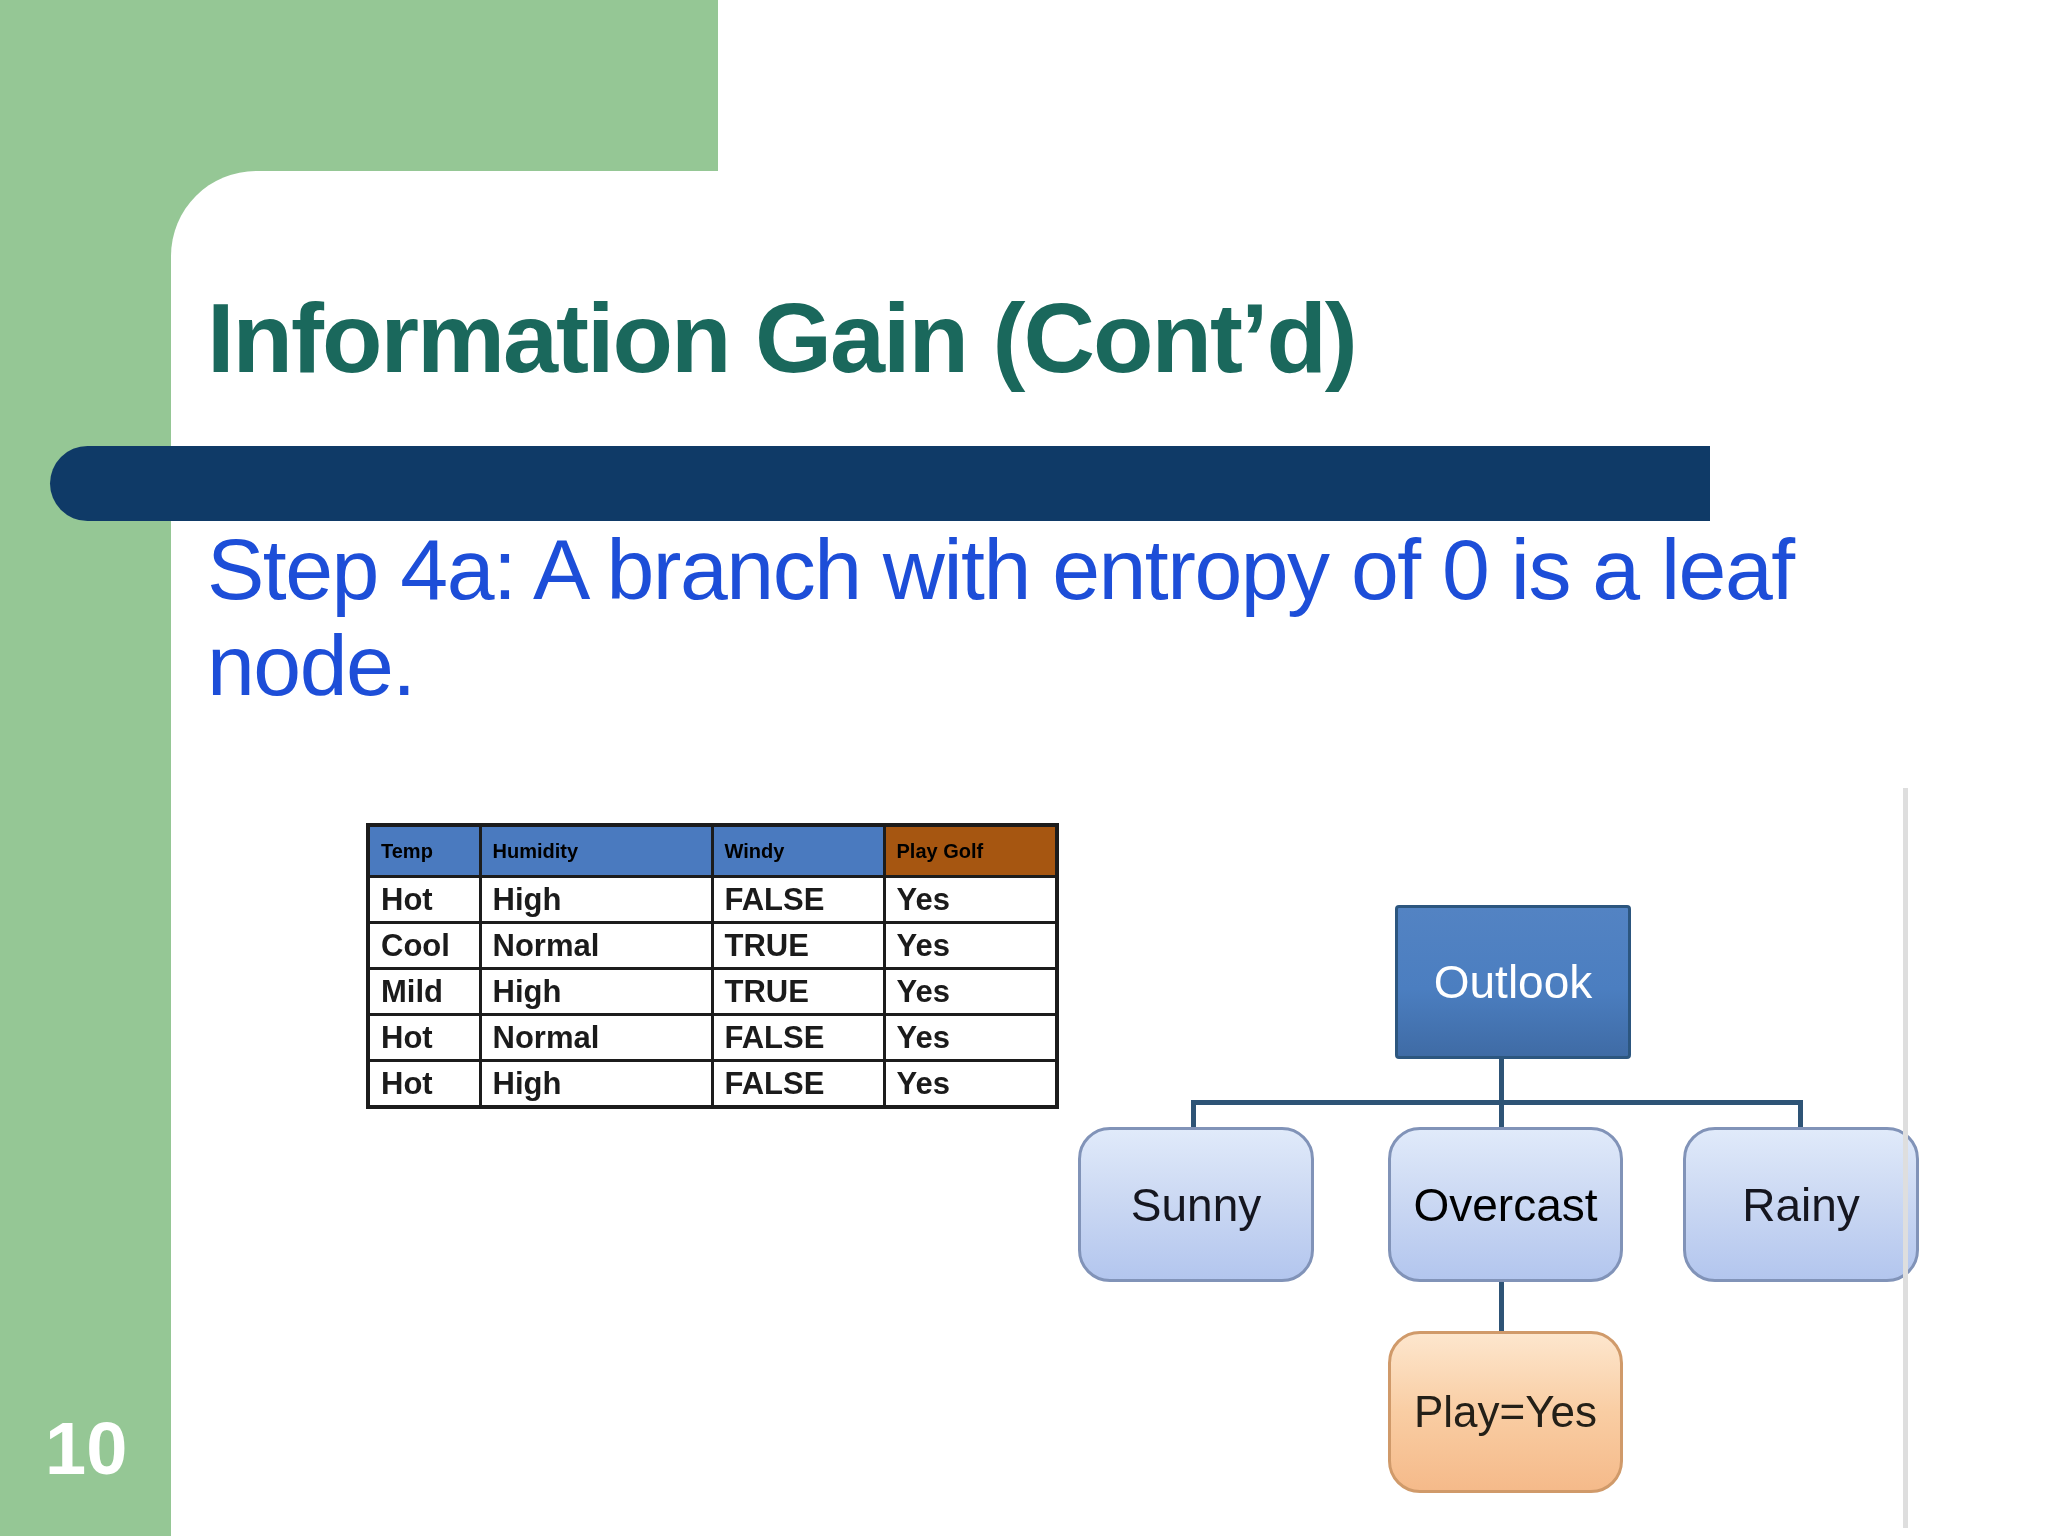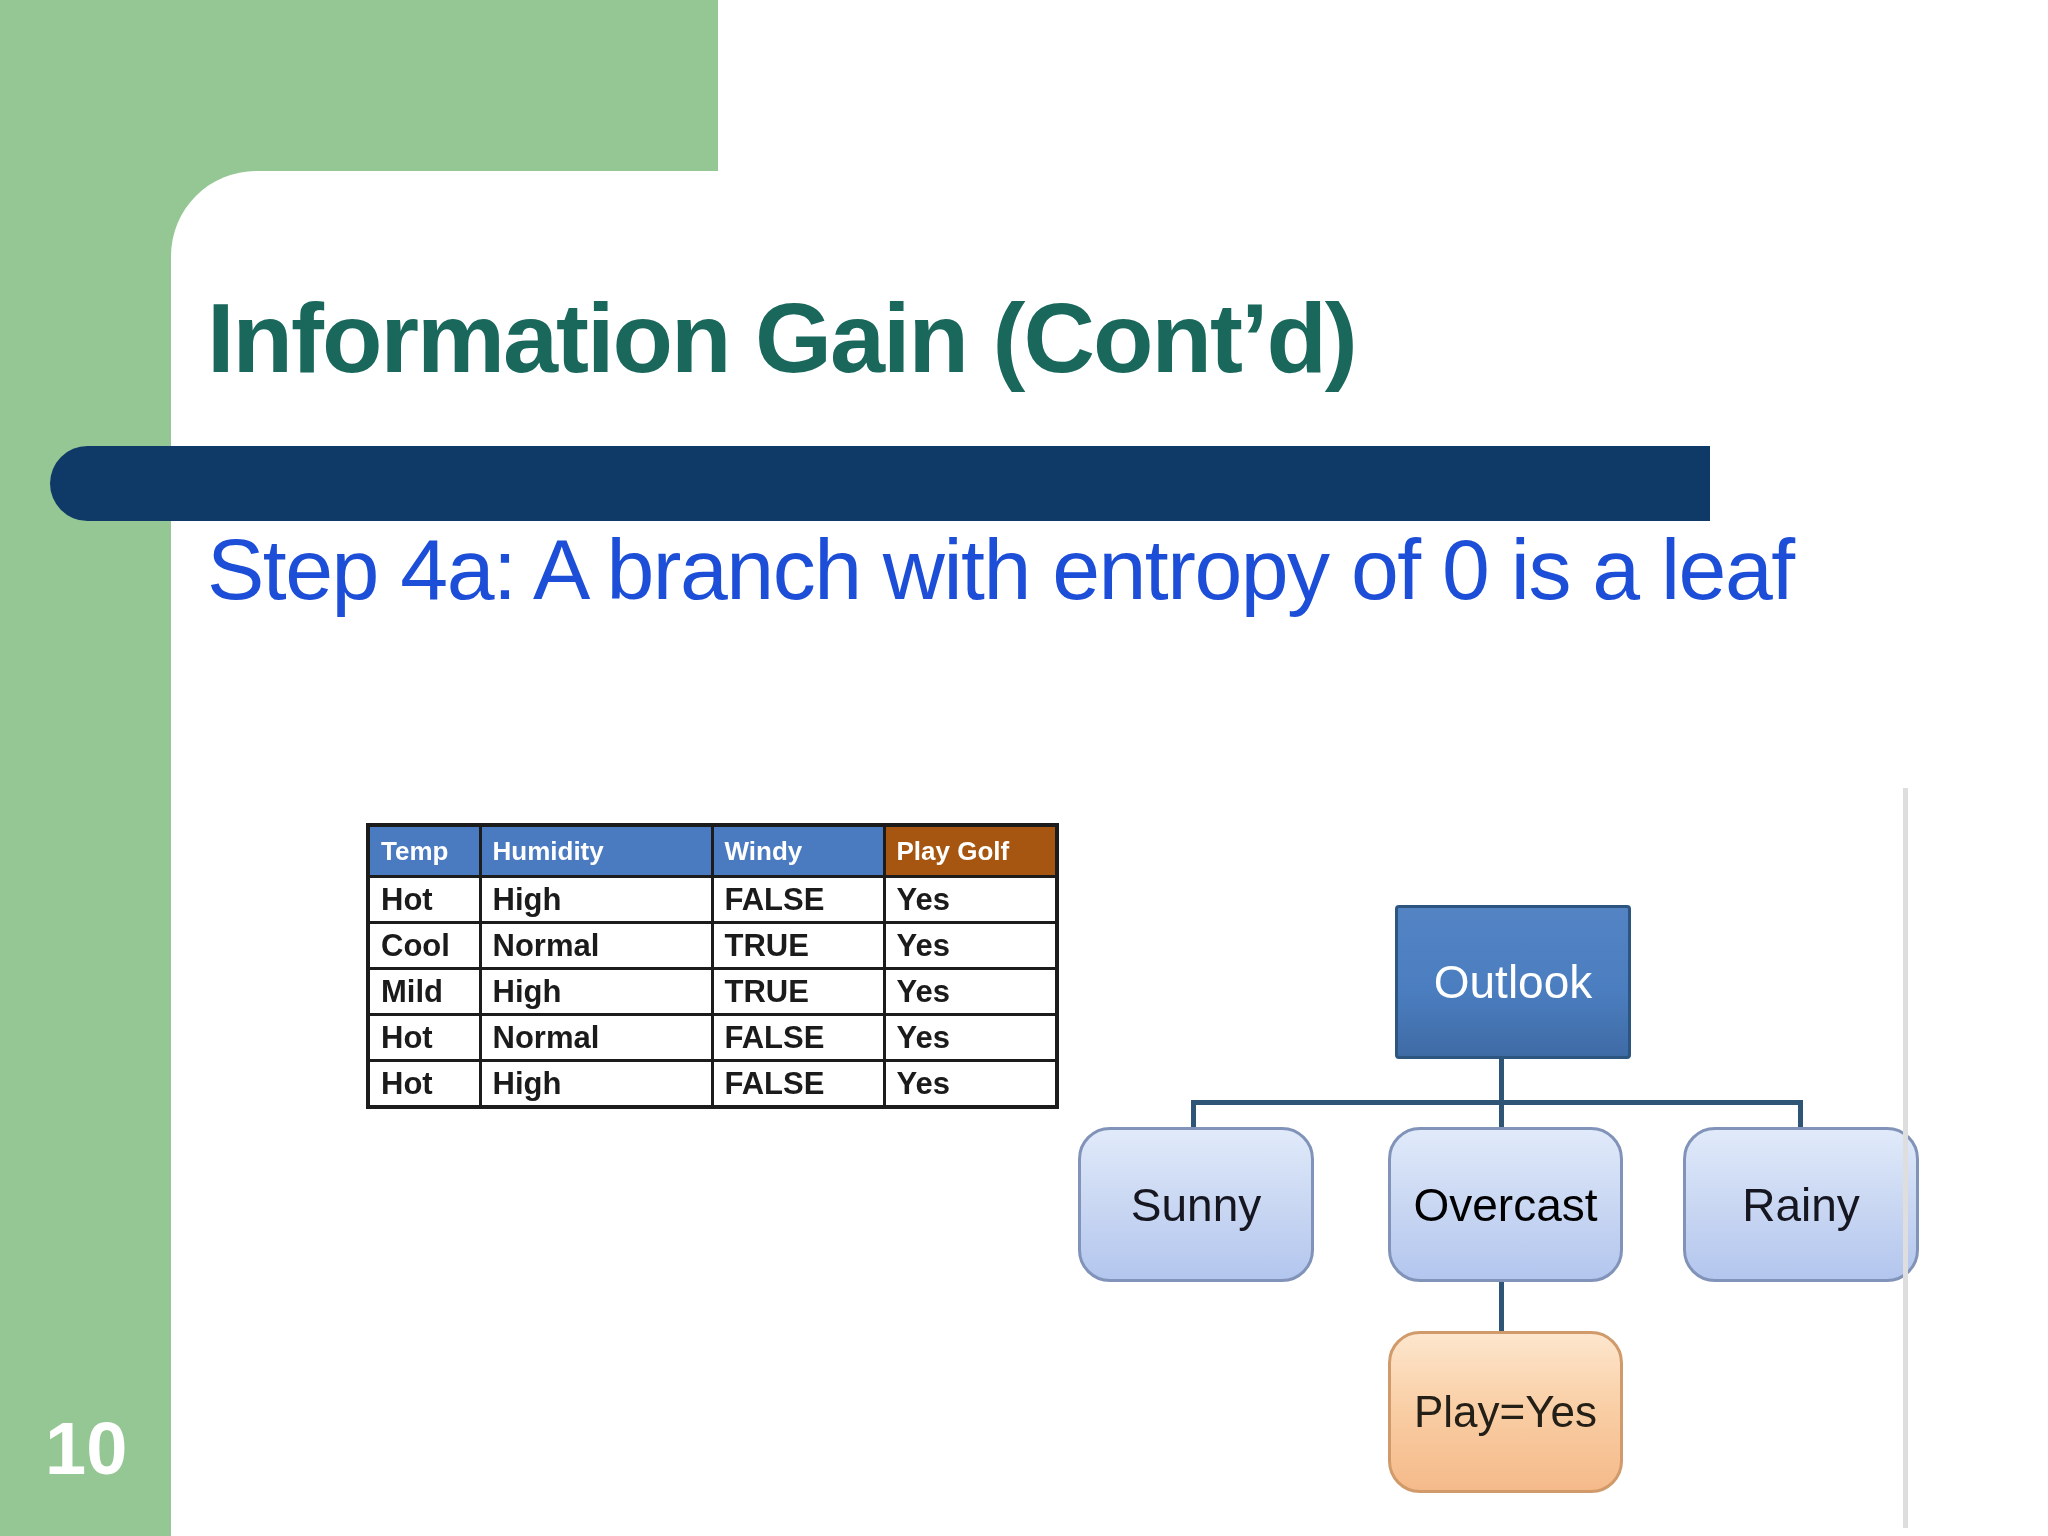--- a/index.html
+++ b/index.html
@@ -39,21 +39,21 @@
   .golf-table {
     position: absolute; left: 366px; top: 823px;
     border-collapse: collapse; table-layout: fixed;
     border: 4px solid #1c1c1c;
     font-size: 31px; font-weight: bold; color: #1b1b1b;
   }
   .golf-table th, .golf-table td {
     border: 3px solid #1c1c1c; padding: 0 0 0 11px;
     text-align: left; vertical-align: middle; overflow: hidden; white-space: nowrap;
   }
-  .golf-table th { height: 48px; color: #ffffff; font-size: 26px; }
+  .golf-table th { height: 48px; color: #000000; font-size: 20px; }
   .golf-table td { height: 43px; background: #ffffff; }
   .th-blue  { background: #4a7abf; }
   .th-brown { background: #a65611; }
   .col-temp     { width: 112px; }
   .col-humidity { width: 232px; }
   .col-windy    { width: 172px; }
   .col-playgolf { width: 173px; }
 
   
   .tree-node {
@@ -101,20 +101,21 @@
 
   <div class="green-top"></div>
   <div class="green-col"></div>
   <div class="white-panel"></div>
 
   <h1 class="title">Information Gain (Cont’d)</h1>
   <div class="navy-bar"></div>
 
   <div class="body-text">
     <div>Step 4a: A branch with entropy of 0 is a leaf</div>
+    <div>node.</div>
   </div>
 
   <table class="golf-table">
     <colgroup>
       <col class="col-temp">
         <col class="col-humidity">
         <col class="col-windy">
         <col class="col-playgolf">
     </colgroup>
     <thead>

